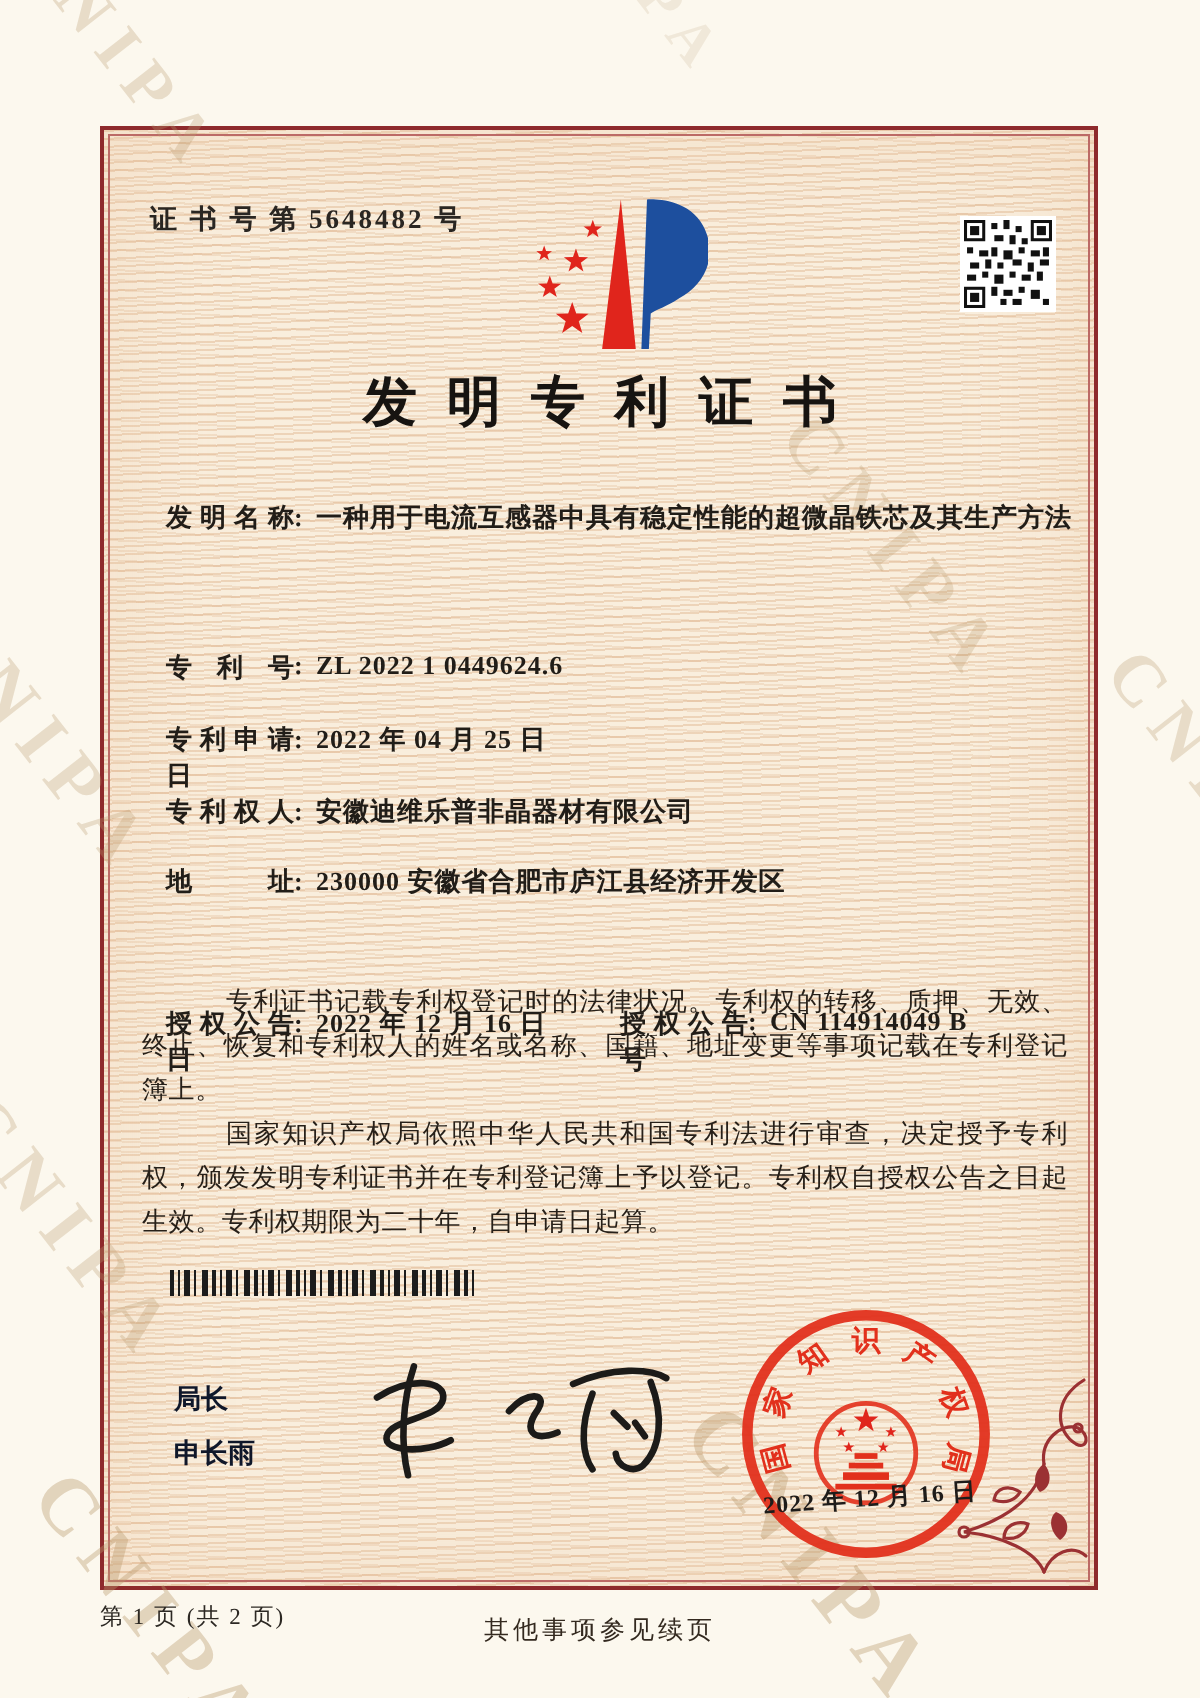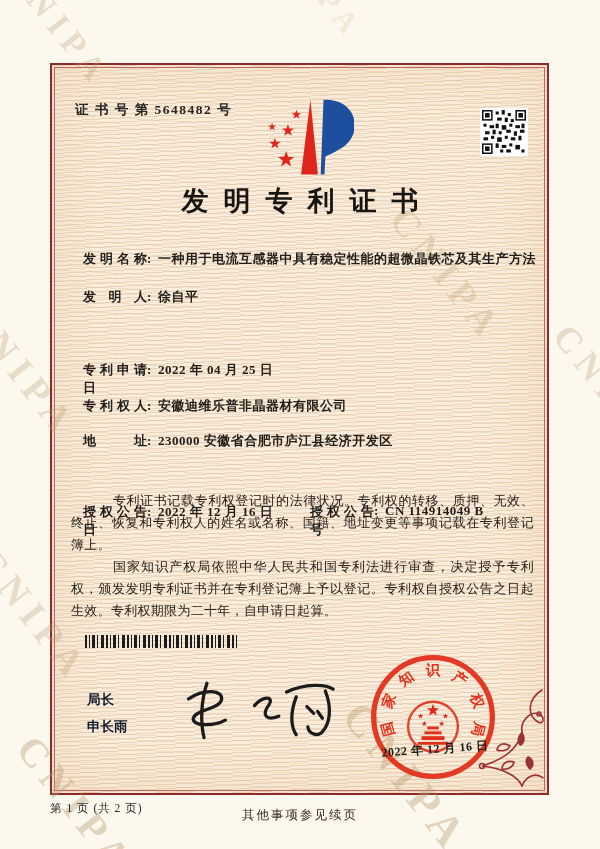--- a/index.html
+++ b/index.html
@@ -160,22 +160,22 @@
         <rect x="12" y="26" width="2" height="2"></rect>
           <rect x="16" y="26" width="3" height="2"></rect>
       </g>
     </svg>
 
     <div class="title">发明专利证书</div>
 
     <div class="frow r1">
       <span class="flabel">发明名称</span><span class="fcolon">:</span><span class="fvalue">一种用于电流互感器中具有稳定性能的超微晶铁芯及其生产方法</span>
     </div>
-    <div class="frow r2">
-      <span class="flabel">发明人</span><span class="fcolon">:</span><span class="fvalue">徐自平</span>
+    <div class="frow r3">
+      <span class="flabel">专利号</span><span class="fcolon">:</span><span class="fvalue">ZL 2022 1 0449624.6</span>
     </div>
     <div class="frow r4">
       <span class="flabel">专利申请日</span><span class="fcolon">:</span><span class="fvalue">2022 年 04 月 25 日</span>
     </div>
     <div class="frow r5">
       <span class="flabel">专利权人</span><span class="fcolon">:</span><span class="fvalue">安徽迪维乐普非晶器材有限公司</span>
     </div>
     <div class="frow r6">
       <span class="flabel">地址</span><span class="fcolon">:</span><span class="fvalue">230000 安徽省合肥市庐江县经济开发区</span>
     </div>

